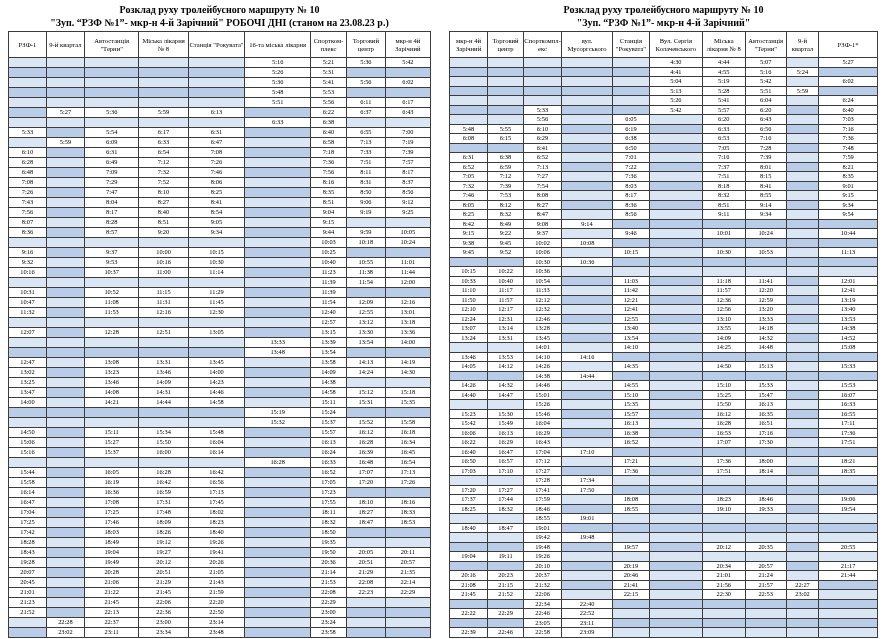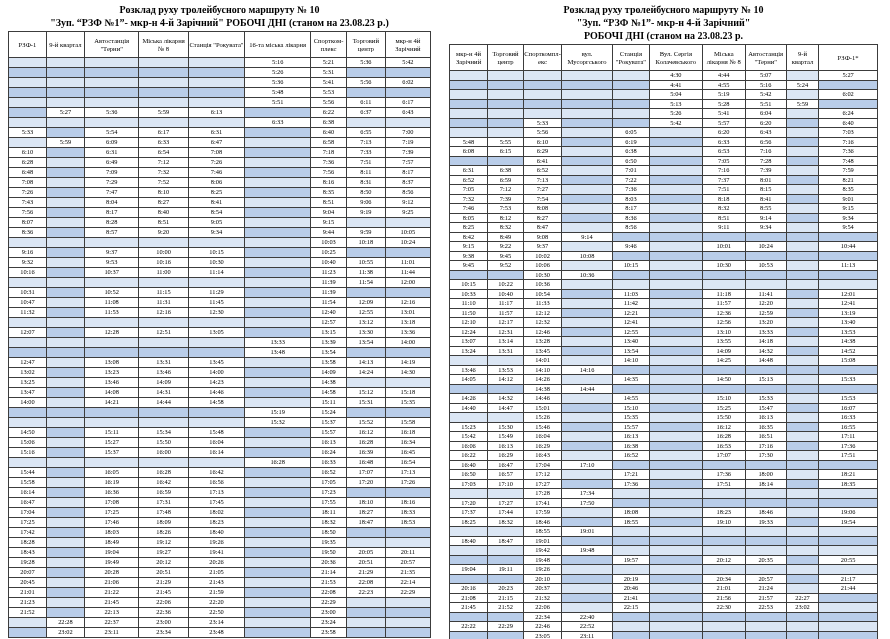--- a/index.html
+++ b/index.html
@@ -694,21 +694,20 @@
             <td class="e1"></td>
           </tr>
         </tbody>
       </table>
   </div>
 
   <div class="panel panel-right">
     <div class="titles">
       <div>Розклад руху тролейбусного маршруту № 10</div>
       <div>"Зуп. “РЗФ №1”-  мкр-н 4-й Зарічний"</div>
-      <div>РОБОЧІ ДНІ (станом на 23.08.23 р.</div>
     </div>
     <table class="tbl-right">
         <colgroup>
           <col style="width: 8.9%;">
           <col style="width: 8.4%;">
           <col style="width: 8.9%;">
           <col style="width: 11.9%;">
           <col style="width: 8.6%;">
           <col style="width: 12.4%;">
           <col style="width: 10%;">

